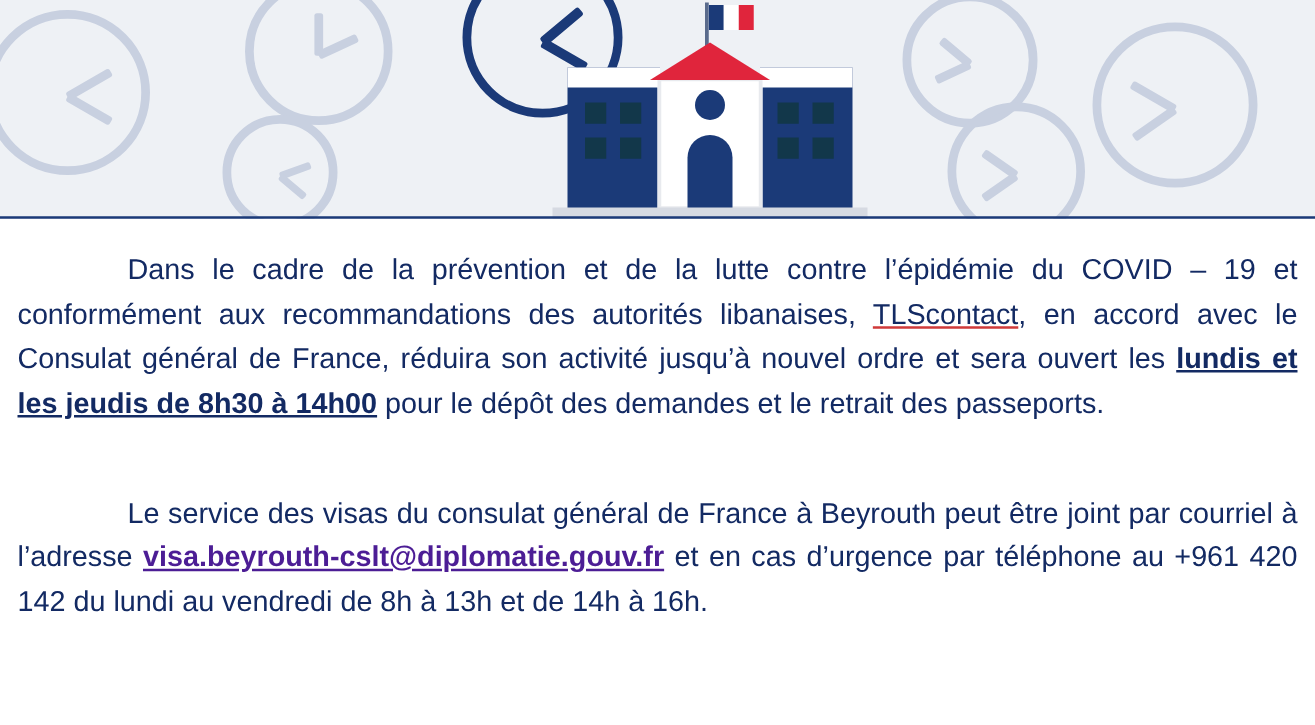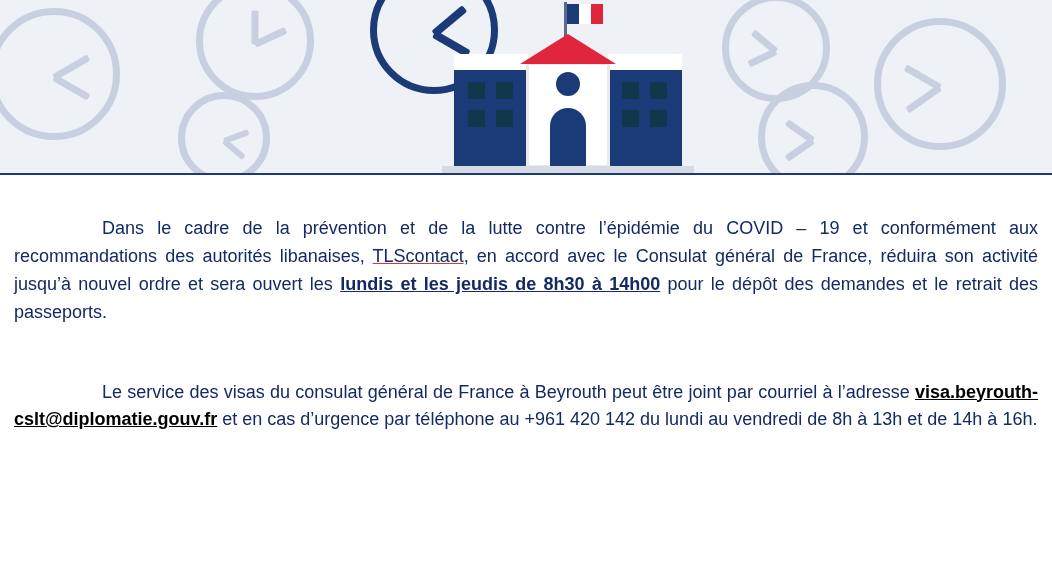--- a/index.html
+++ b/index.html
@@ -117,36 +117,36 @@
     position: absolute; left: 120px; top: 72px; width: 24px; height: 24px;
     background: #1b3a78; border-radius: 50%;
   }
   .bld-base {
     position: absolute; left: 6px; top: 166px; width: 252px; height: 9px;
     background: #d6dae2;
   }
 
   
   .content {
-    padding: 40px 14px 0 14px;
-    font-size: 18px;
+    padding: 23px 14px 0 14px;
+    font-size: 23px;
     line-height: 1.55;
     color: #132a63;
   }
   .para {
     margin: 0 0 0 0;
     text-align: justify;
   }
   .para.indent { text-indent: 88px; }
   .spacer { height: 26px; }
   .b { font-weight: bold; }
   .u { text-decoration: underline; }
   .ul-red { text-decoration: underline; text-decoration-color: #d03a3a; }
   .link {
-    color: #000000;
+    color: #4c1d95;
     text-decoration: underline;
     font-weight: bold;
     margin-top: 30px;
   }
 </style>
 </head>
 <body>
 
 <div class="banner">
 

